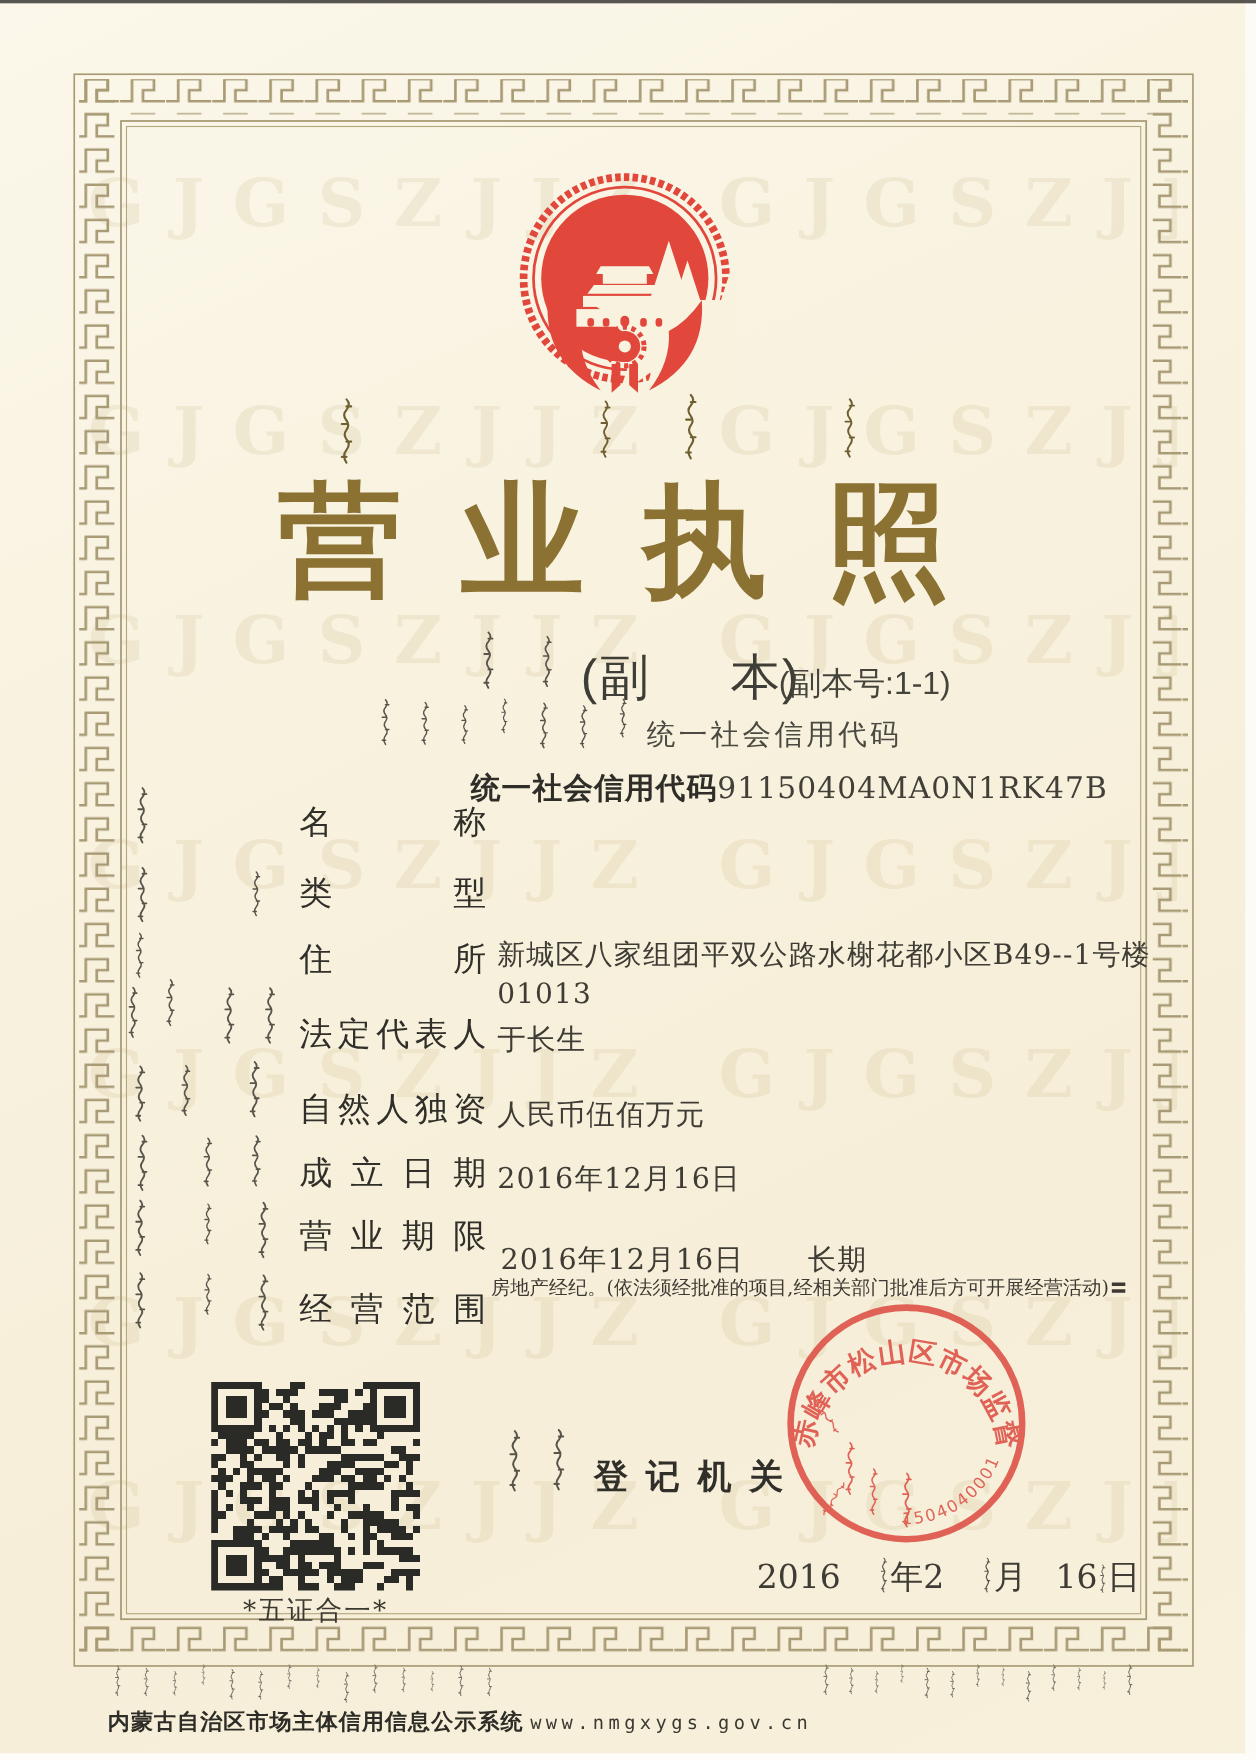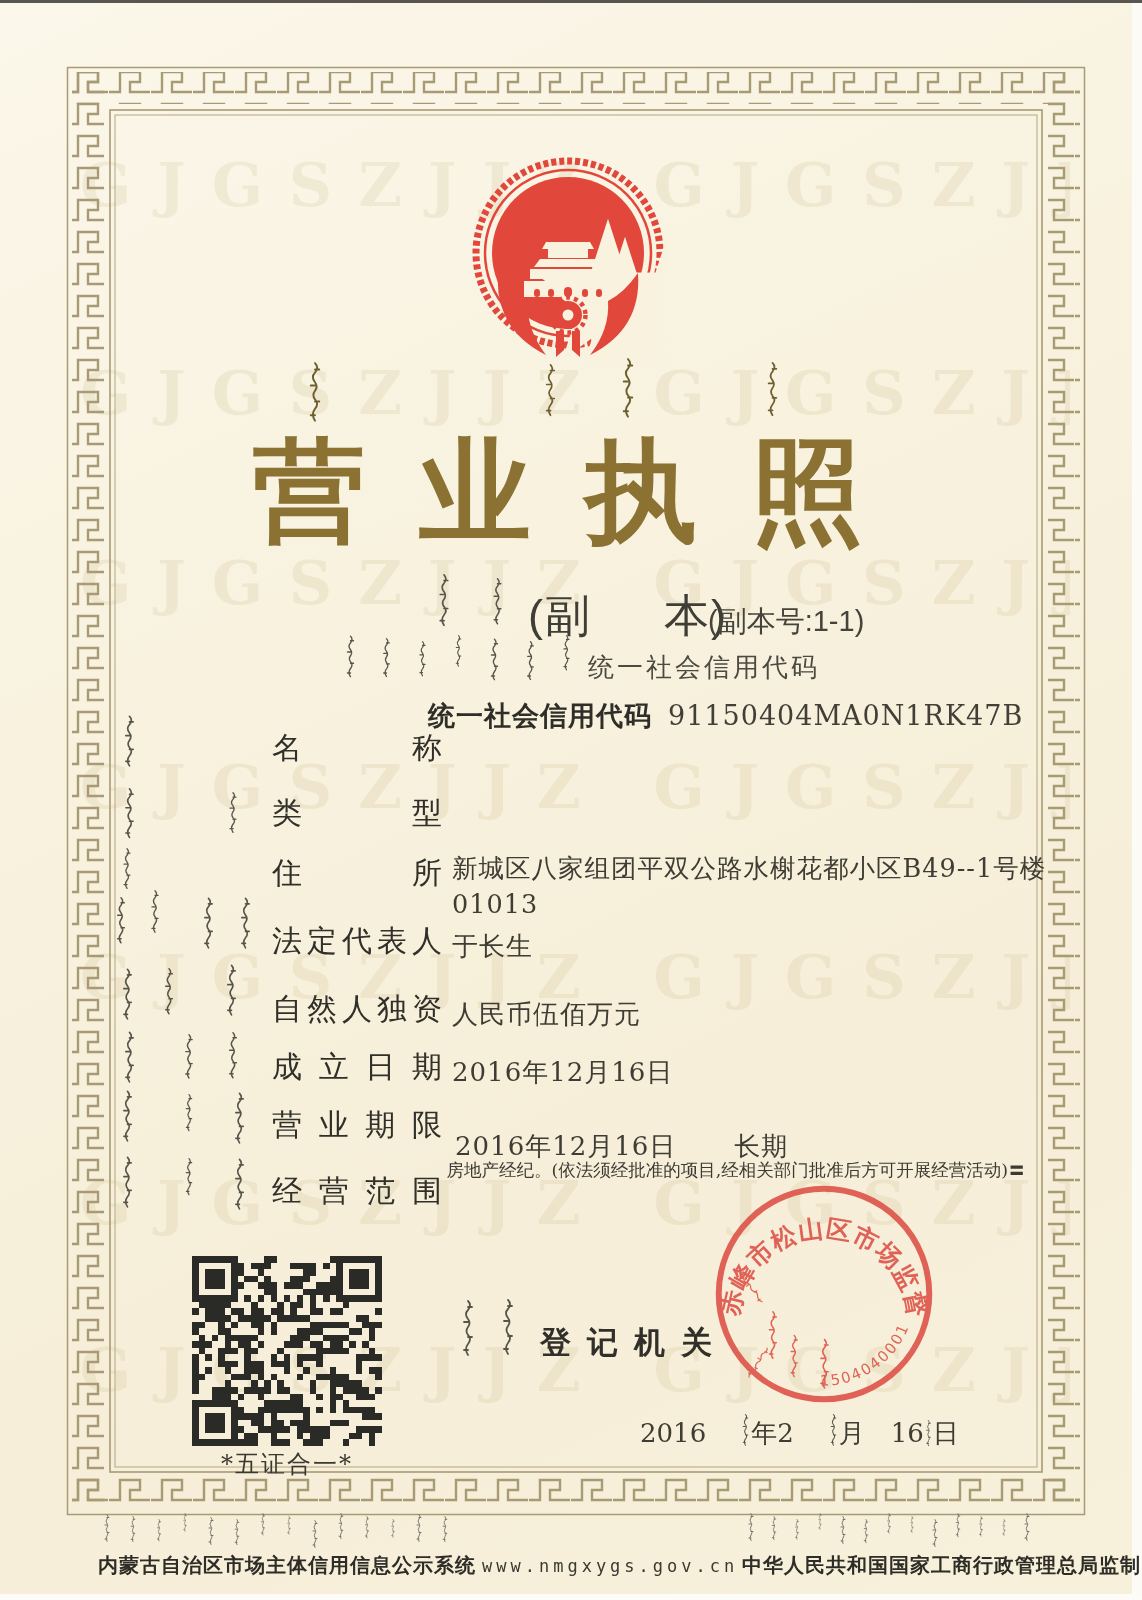--- a/index.html
+++ b/index.html
@@ -24,42 +24,42 @@
 
   .subtitle{position:absolute;left:528px;top:586px;z-index:30;white-space:nowrap;color:#3f3e36;}
   .sub-big{font-size:45px;letter-spacing:2px;}
   .sub-gap{display:inline-block;width:72px;}
   .sub-num{font-size:29px;color:#45443c;margin-left:-20px;}
 
   .code-caption{position:absolute;left:588px;top:650px;font-size:26px;letter-spacing:3px;
                 color:#4b4a42;z-index:30;font-weight:500;}
   .code-row{position:absolute;left:428px;top:698px;z-index:30;white-space:nowrap;}
   .code-label{font-size:27px;font-weight:800;color:#2e2d28;letter-spacing:1px;}
-  .code-value{font-size:27px;color:#413f38;font-family:"DejaVu Serif",serif;margin-left:16px;letter-spacing:1px;}
+  .code-value{font-size:27px;color:#413f38;font-family:"DejaVu Serif",serif;letter-spacing:1px;}
 
   .flabel{position:absolute;left:272px;width:170px;font-weight:400;font-size:30px;color:#302f29;
           text-align:justify;text-align-last:justify;z-index:30;line-height:1;}
   .fvalue{position:absolute;left:452px;font-size:26px;color:#3e3c34;z-index:30;
           font-family:"DejaVu Serif",serif;letter-spacing:1px;line-height:36px;}
   .addr{width:600px;font-size:25.5px;}
   .scope-note{position:absolute;left:436px;top:1158px;width:600px;font-size:17.5px;color:#3c3a33;
               z-index:30;font-family:"DejaVu Serif",serif;white-space:nowrap;letter-spacing:0;text-align:center;}
   .term-gap{display:inline-block;width:58px;}
 
   .qr{position:absolute;left:192px;top:1256px;width:190px;height:190px;z-index:35;}
   .qr-caption{position:absolute;left:180px;top:1448px;width:214px;text-align:center;z-index:35;
               font-size:24px;letter-spacing:2px;color:#3a382f;font-family:"DejaVu Serif",serif;}
 
   .reg-label{position:absolute;left:540px;top:1322px;font-size:31px;font-weight:700;
              letter-spacing:16px;color:#302f29;z-index:30;}
 
   .seal{position:absolute;left:680px;top:1150px;width:288px;height:288px;z-index:50;opacity:.85;}
 
-  .date-row{position:absolute;left:640px;top:1414px;z-index:45;white-space:nowrap;
-            font-size:26px;color:#3e3c34;font-family:"DejaVu Serif",serif;}
+  .date-row{position:absolute;left:688px;top:1414px;z-index:45;white-space:nowrap;
+            font-size:30px;color:#3e3c34;font-family:"DejaVu Serif",serif;}
   .date-row .sp1{display:inline-block;width:34px;}
   .date-row .sp2{display:inline-block;width:26px;}
   .date-row svg{vertical-align:-6px;}
 
   .footer-left-org{position:absolute;left:98px;top:1552px;font-size:20px;font-weight:700;
                    color:#2d2c27;z-index:30;letter-spacing:1px;}
   .footer-left-url{font-weight:400;font-size:17px;letter-spacing:4px;color:#3a3932;
                    font-family:"DejaVu Sans Mono",monospace;margin-left:6px;}
   .footer-right-org{position:absolute;left:742px;top:1552px;font-size:20px;font-weight:700;
                     color:#2d2c27;z-index:30;letter-spacing:1px;}
@@ -649,21 +649,20 @@
       </svg><span>年</span><span>2</span><span class="sp1"></span><svg width="11" height="34" viewBox="0 0 12 60" class="mg-gray">
         <use href="#mg"></use>
       </svg><span>月</span><span class="sp2"></span><span>16</span><svg width="9" height="28" viewBox="0 0 12 60" class="mg-gray">
         <use href="#mg"></use>
       </svg><span>日</span>
   </div>
 
   <div class="footer-left-org">
     <span>内蒙古自治区市场主体信用信息公示系统</span><span class="footer-left-url">www.nmgxygs.gov.cn</span>
   </div>
-  <div class="footer-right-org">中华人民共和国国家工商行政管理总局监制</div>
 
   <svg class="mg-overlay">
     <g class="mg-gold">
       <use href="#mg" x="308" y="362" width="14" height="64"></use>
       <use href="#mg" x="544" y="364" width="13" height="56"></use>
       <use href="#mg" x="621" y="358" width="14" height="64"></use>
       <use href="#mg" x="766" y="362" width="13" height="58"></use>
     </g>
     <g class="mg-gray">
       <use href="#mg" x="438" y="574" width="12" height="56"></use>

